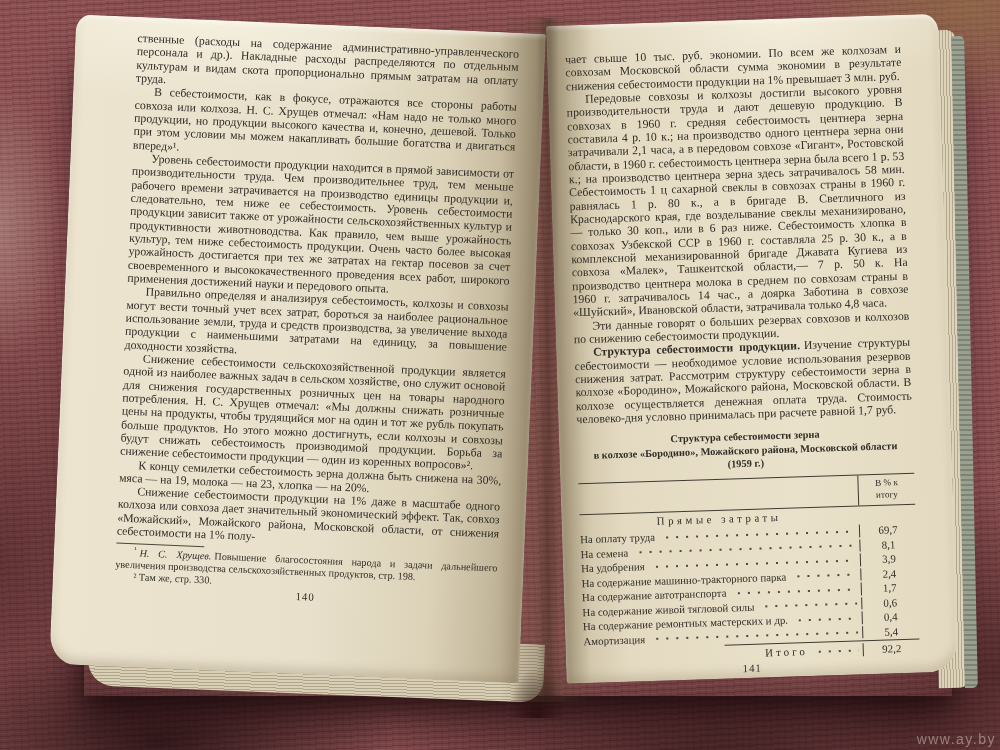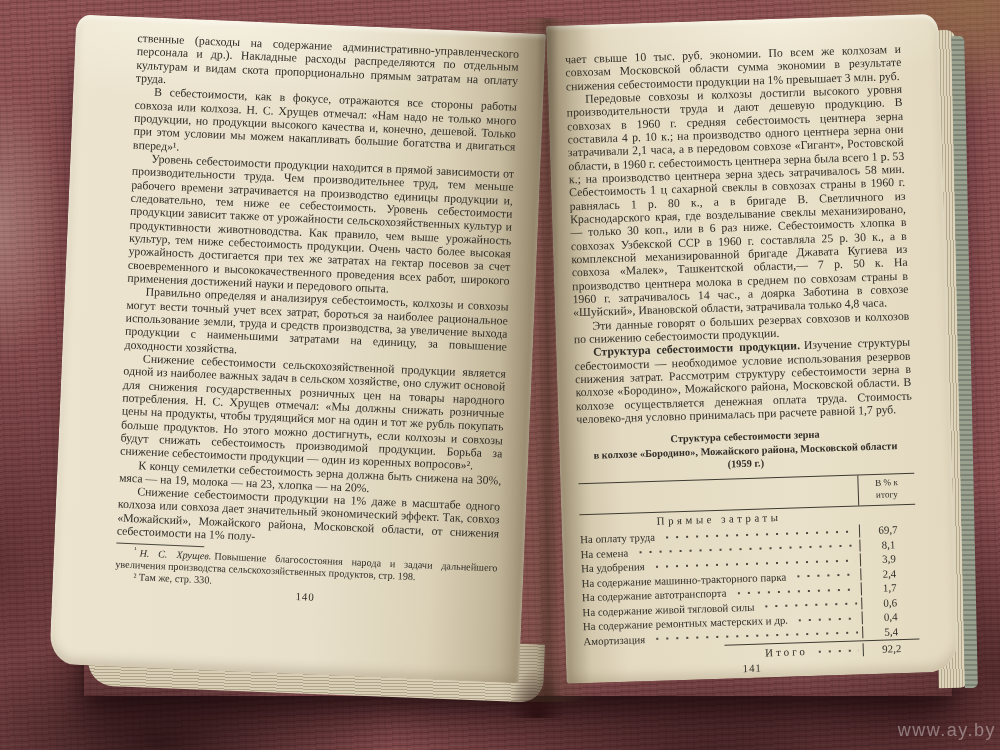--- a/index.html
+++ b/index.html
@@ -68,22 +68,22 @@
     background-image:radial-gradient(circle,#4a463c 0.9px,rgba(0,0,0,0) 1.15px);
     background-size:10px 10px;background-repeat:repeat-x;background-position:left bottom;}
   .trow .val{width:56px;border-left:1.1px solid #3e3a31;text-align:center;}
   .sec-row .lbl-wrap{justify-content:center;}
   .sec{letter-spacing:3.5px;padding:2px 0 2px;}
   .total-rule{margin-left:42%;border-top:1.1px solid #3e3a31;margin-top:2px;}
   .total-row{min-height:17px;align-items:center;}
   .total-row .lbl-wrap{justify-content:flex-end;}
   .total-row .lbl{letter-spacing:3px;}
   .total-row .dots{flex:0 0 44px;}
-  .watermark{position:absolute;right:4px;bottom:9px;z-index:10;
-    font-family:"Liberation Sans","DejaVu Sans",sans-serif;font-size:18px;
+  .watermark{position:absolute;right:4px;bottom:3px;z-index:10;
+    font-family:"Liberation Sans","DejaVu Sans",sans-serif;font-size:14px;
     color:rgba(255,255,255,.38);letter-spacing:1.5px;}
 </style>
 </head>
 <body>
 
 <div class="scene">
   <div class="fabric"></div>
   <div class="book-shadow"></div>
   <div class="bottom-edge"></div>
   <div class="fore-edge"></div>

